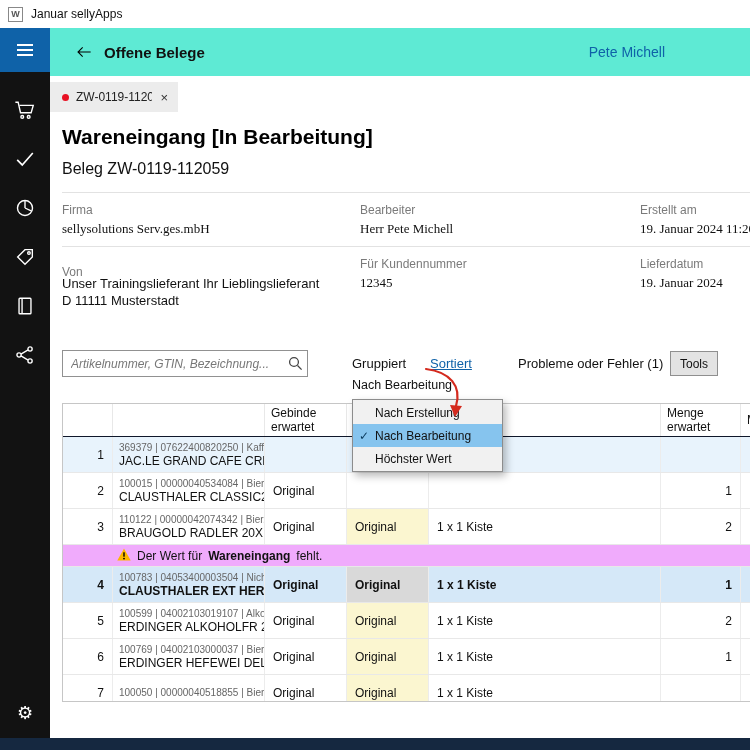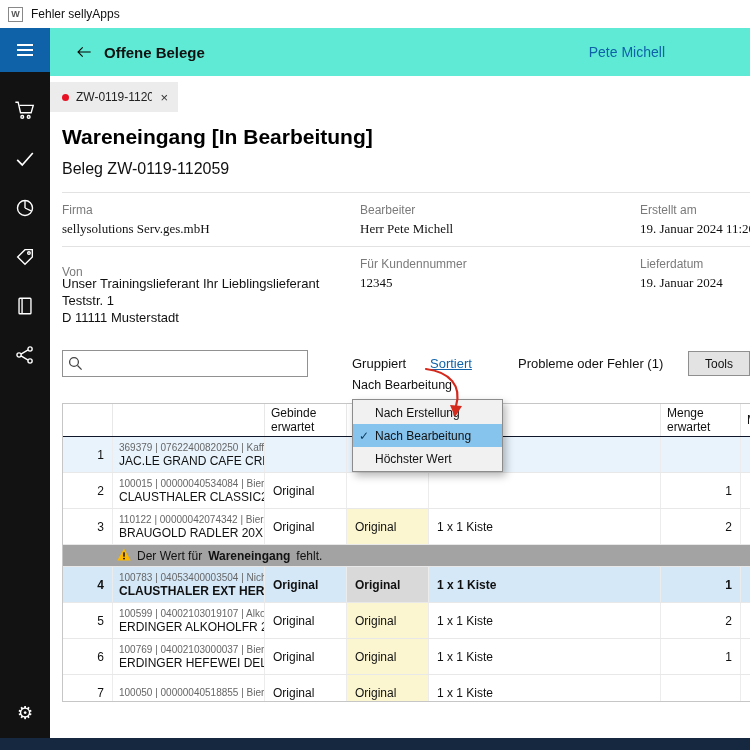--- a/index.html
+++ b/index.html
@@ -46,21 +46,21 @@
 
   
   .search{position:absolute;left:12px;top:238px;width:246px;height:27px;border:1px solid #919191;background:#fff;display:flex;align-items:center;}
   .search input{flex:1;border:none;outline:none;font-size:12px;font-style:italic;color:#333;padding:0 4px 0 8px;background:transparent;}
   .search input::placeholder{color:#777;font-style:italic;}
   .search .mag{flex:0 0 auto;width:24px;display:flex;align-items:center;justify-content:center;cursor:pointer;}
   .tbarlink{position:absolute;top:238px;height:27px;line-height:27px;font-size:13px;color:#111;cursor:pointer;}
   .lk-grp{left:302px;} 
   .lk-srt{left:380px;color:#0f62a8;text-decoration:underline;}
   .lk-prb{left:468px;}
-  .toolsbtn{position:absolute;left:638px;top:239px;height:25px;padding:0 16px;background:#e3e3e3;border:1px solid #8f8f8f;font-size:12px;color:#111;cursor:pointer;}
+  .toolsbtn{position:absolute;left:620px;top:239px;height:25px;padding:0 9px;background:#e3e3e3;border:1px solid #8f8f8f;font-size:12px;color:#111;cursor:pointer;}
   .sortval{position:absolute;left:302px;top:266px;font-size:12.5px;color:#111;}
 
   
   .twrap{position:absolute;left:12px;top:291px;width:690px;height:299px;overflow:hidden;border:1px solid #c6c6c6;background:#fff;}
   .thead,.trow,.wrow{display:grid;grid-template-columns:50px 152px 82px 82px 232px 80px 10px;}
   .thead{height:33px;border-bottom:1px solid #0f172a;}
   .thead .hcell{font-size:12px;color:#111;padding:3px 6px;line-height:1.2;border-right:1px solid #e8e8e8;display:flex;align-items:center;overflow:hidden;}
   .trow{height:36px;border-bottom:1px solid #e8e8e8;background:#fff;}
   .trow.highlight{background:#e8f3fc;}
   .trow.selected{background:#d5e8f8;}
@@ -68,21 +68,21 @@
   .cnum{justify-content:flex-end;}
   .cart2{flex-direction:column;align-items:flex-start;justify-content:center;padding:2px 6px;}
   .meta{font-size:10px;color:#666;line-height:13px;white-space:nowrap;font-weight:400;}
   .name{font-size:12px;color:#111;line-height:14px;white-space:nowrap;}
   .corg.yellow{background:#fbf6d0;}
   .corg.gray{background:#d9d9d9;}
   .cmenge{justify-content:flex-end;}
   .clast{border-right:none;}
   .trow.selected .cell,.trow.selected .name{font-weight:700;}
   .trow.selected .meta{font-weight:400;}
-  .wrow{height:22px;border-bottom:1px solid #e8e8e8;background:#a3a3a3;}
+  .wrow{height:22px;border-bottom:1px solid #e8e8e8;background:#f0abfc;}
   .wcell{grid-column:2 / 8;display:flex;align-items:center;font-size:12px;color:#111;gap:6px;padding-left:4px;}
   .wbold{font-weight:700;}
 
   
   .dropdown{position:absolute;left:302px;top:287px;width:151px;background:#f1f1f1;border:1px solid #8c8c8c;box-shadow:3px 4px 8px rgba(0,0,0,0.28);z-index:5;padding:1px 0;}
   .dd-item{height:23px;display:flex;align-items:center;font-size:12px;color:#111;cursor:pointer;}
   .dd-item .check{width:22px;text-align:center;font-size:12px;color:#0a3a5c;}
   .dd-item.sel{background:#86c4ee;}
 
   
@@ -91,21 +91,21 @@
   
   .bottomstrip{position:absolute;left:0;top:738px;width:750px;height:12px;background:#152840;z-index:9;}
 </style>
 </head>
 <body>
 
 <div class="frame">
 
   <div class="titlebar">
     <span class="appicon">W</span>
-    <span class="titletext">Fehler sellyApps</span>
+    <span class="titletext">Januar sellyApps</span>
   </div>
 
   <div class="sidebar">
     <div class="hamburger">
         <span></span>
         <span></span>
         <span></span>
       </div>
     <div class="side-icons">
       <div class="sicon">
@@ -179,29 +179,29 @@
     <span class="flabel" style="left:310px;top:91px">Bearbeiter</span>
     <span class="fvalue" style="left:310px;top:109px">Herr Pete Michell</span>
     <span class="flabel" style="left:590px;top:91px">Erstellt am</span>
     <span class="fvalue clip" style="left:590px;top:109px">19. Januar 2024 11:20</span>
 
     <div class="hr hr2"></div>
 
     <span class="flabel" style="left:12px;top:153px">Von</span>
     <div class="von-lines" style="position:absolute;left:12px;top:163px">
       <div>Unser Trainingslieferant Ihr Lieblingslieferant</div>
-      <div>Teststr. 1</div>
       <div>D 11111 Musterstadt</div>
     </div>
     <span class="flabel" style="left:310px;top:145px">Für Kundennummer</span>
     <span class="fvalue" style="left:310px;top:163px">12345</span>
     <span class="flabel" style="left:590px;top:145px">Lieferdatum</span>
     <span class="fvalue" style="left:590px;top:163px">19. Januar 2024</span>
 
     <div class="search">
+      <input type="text" placeholder="Artikelnummer, GTIN, Bezeichnung..." style="">
       <span class="mag">
         <svg width="15" height="15" viewBox="0 0 15 15" fill="none" stroke="#444" stroke-width="1.3">
           <circle cx="6" cy="6" r="4.4"></circle>
             <path d="M9.5 9.5L13.6 13.6"></path>
         </svg>
       </span>
     </div>
     <span class="tbarlink lk-grp">Gruppiert</span>
     <span class="tbarlink lk-srt">Sortiert</span>
     <span class="tbarlink lk-prb">Probleme oder Fehler (1)</span>

